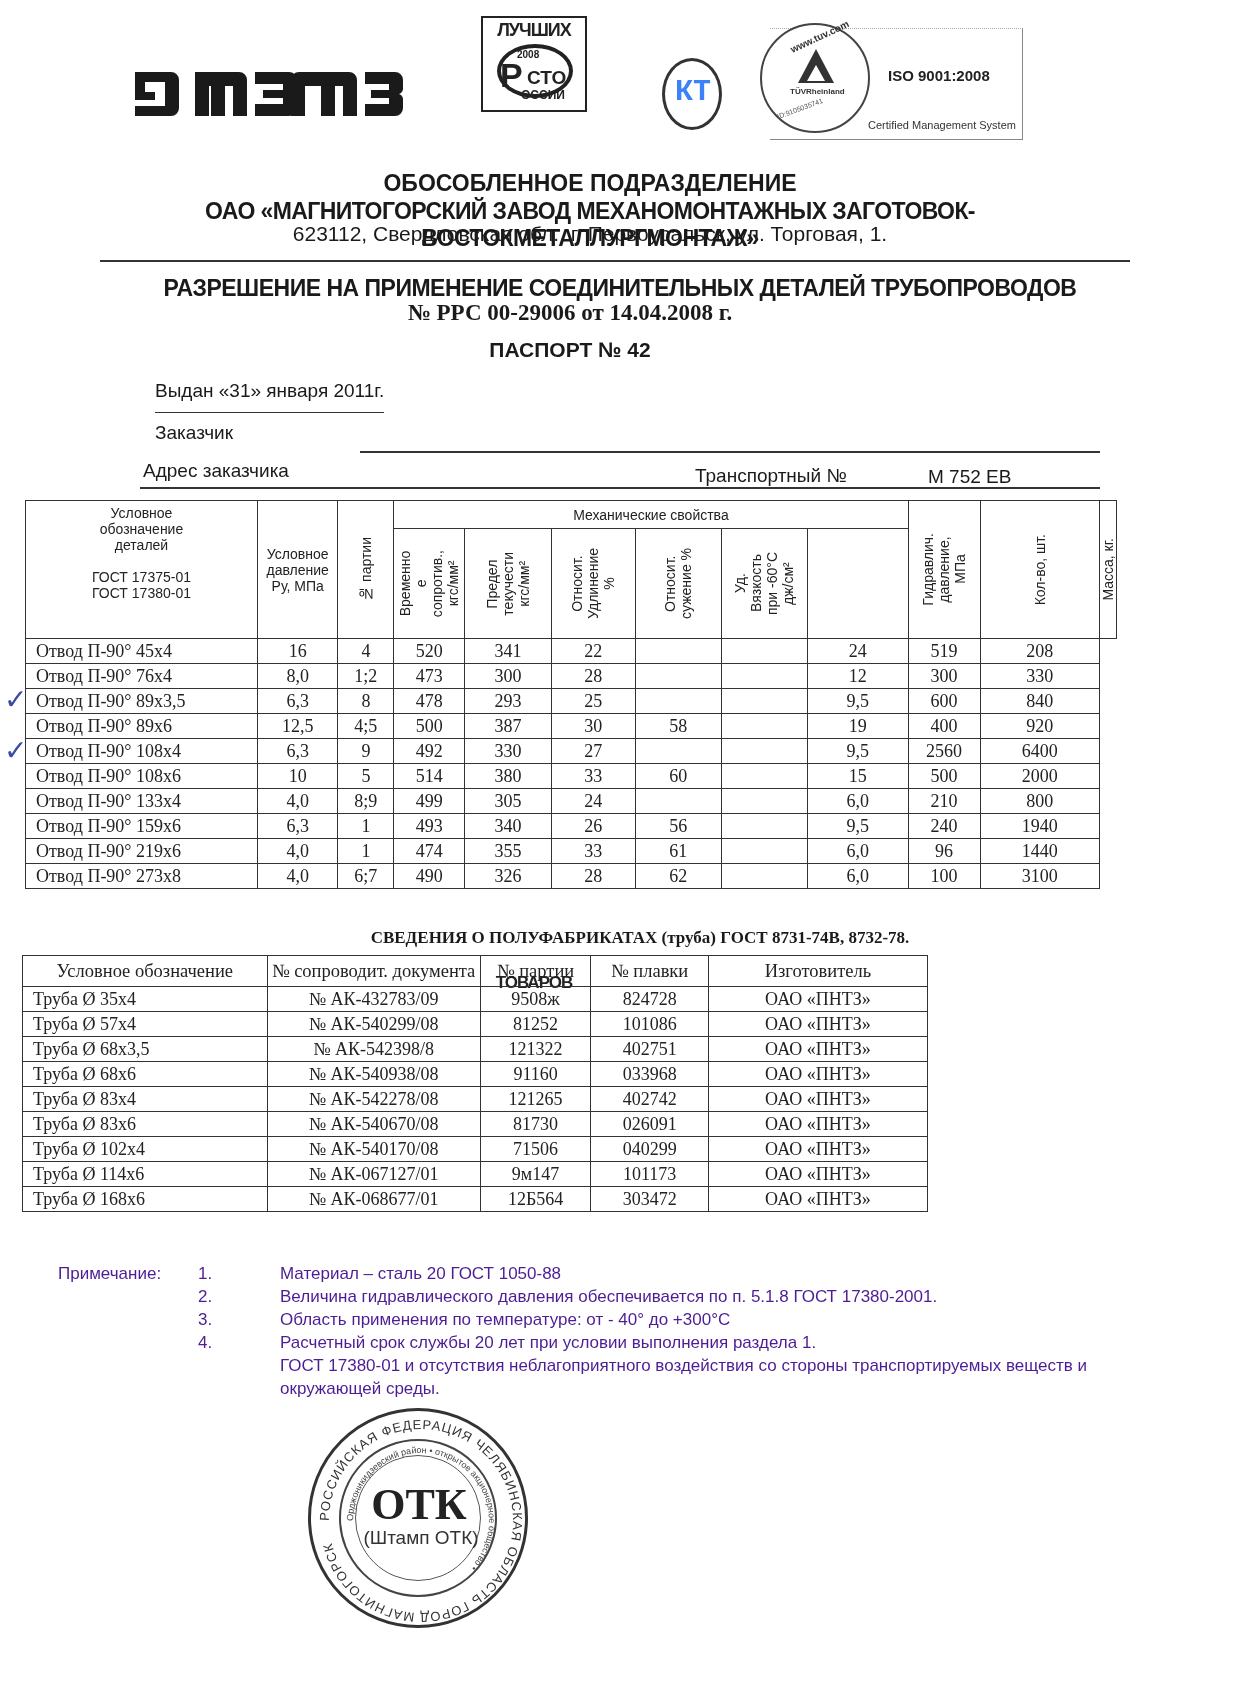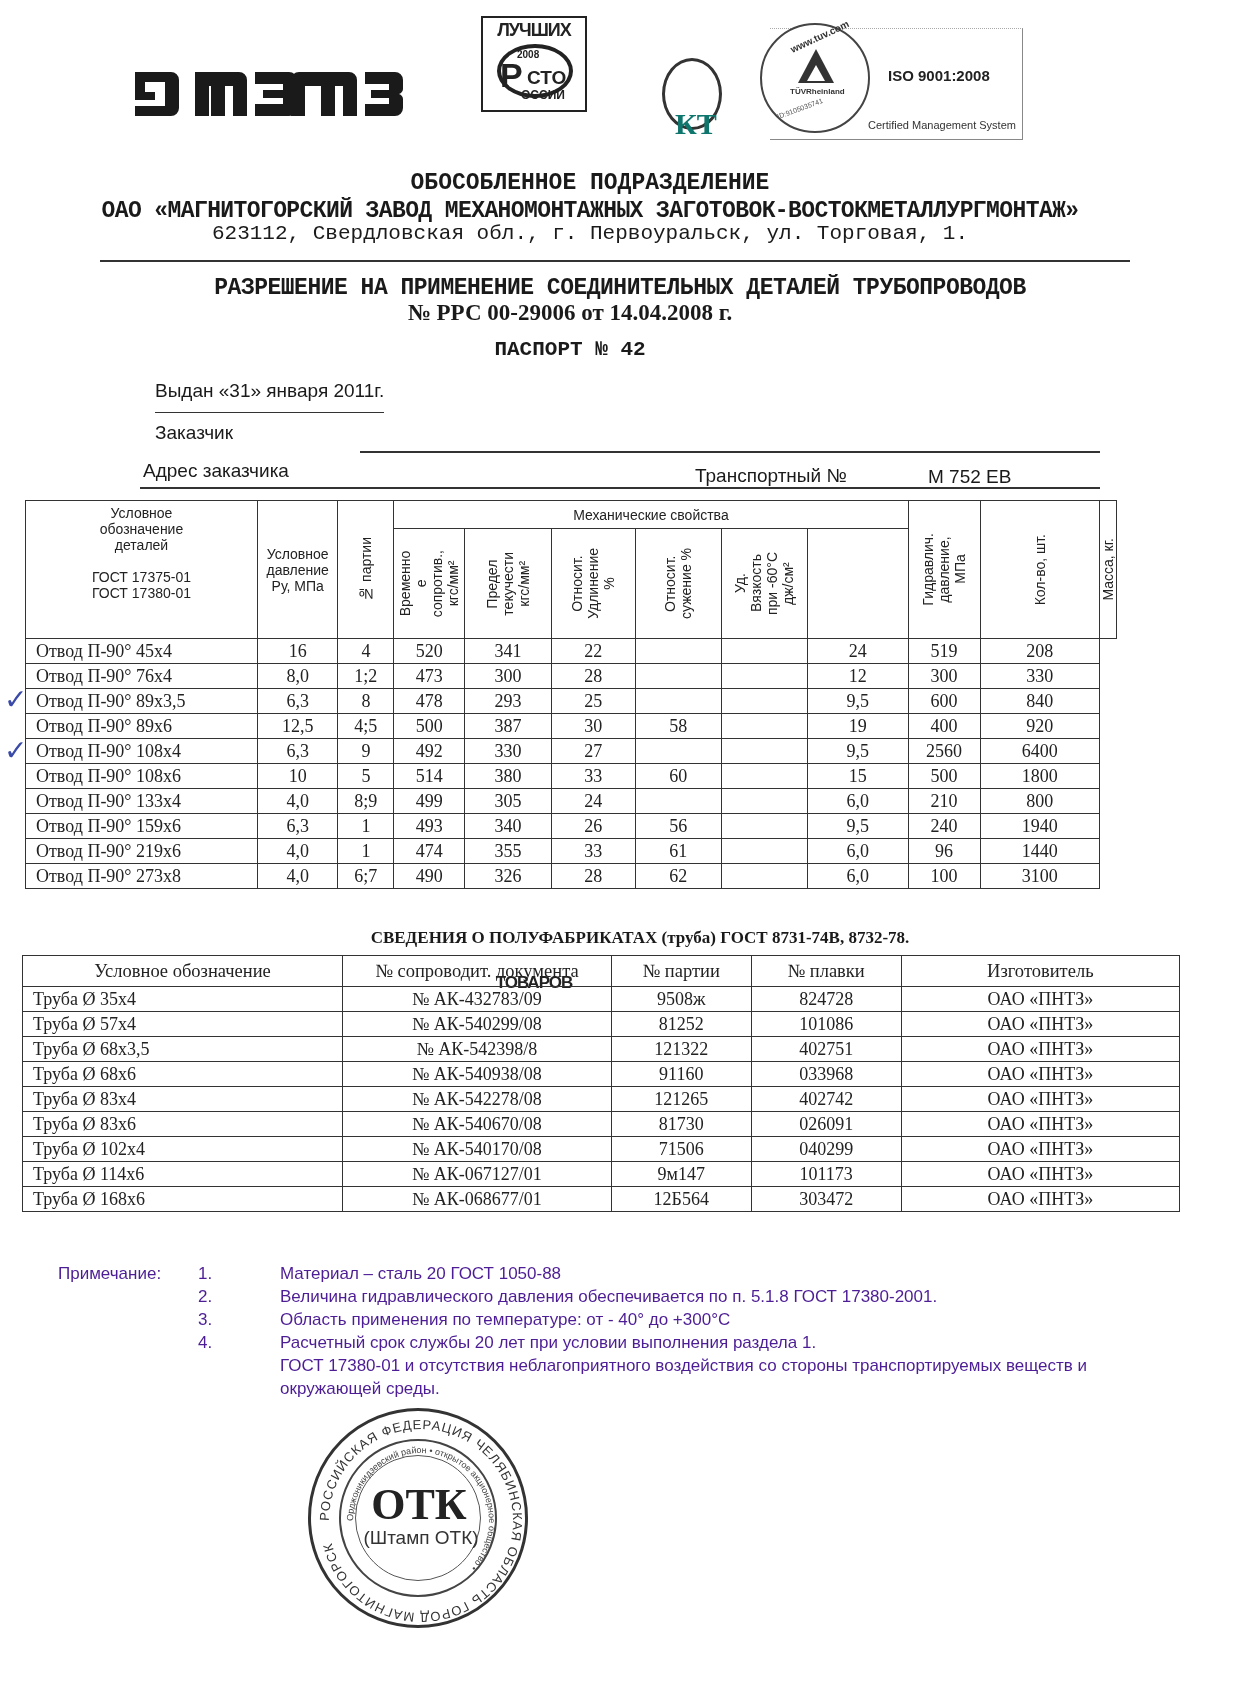--- a/index.html
+++ b/index.html
@@ -13,33 +13,33 @@
   .logo-best { left:481px; top:16px; width:106px; height:96px; border:2px solid #222; box-sizing:border-box; }
   .logo-best .t1, .logo-best .t2 { position:absolute; left:0; width:100%; text-align:center; font-family:"Liberation Sans Narrow","Liberation Sans",sans-serif; font-weight:bold; color:#222; }
   .logo-best .t1 { top:2px; font-size:18px; letter-spacing:-1px; }
   .logo-best .t2 { bottom:2px; font-size:17px; letter-spacing:-1px; }
   .logo-best .circ { position:absolute; left:14px; top:26px; width:76px; height:54px; border-radius:50%; border:4px solid #222; box-sizing:border-box; }
   .logo-best .yr { position:absolute; left:34px; top:31px; font-size:10px; font-weight:bold; color:#222; }
   .logo-best .big { position:absolute; left:17px; top:38px; font-size:34px; font-weight:bold; color:#222; }
   .logo-best .sto { position:absolute; left:44px; top:49px; font-size:19px; font-weight:bold; color:#222; }
   .logo-best .oss { position:absolute; left:38px; top:70px; font-size:12px; font-weight:bold; color:#222; }
   .logo-kt { left:662px; top:58px; width:60px; height:72px; border-radius:50%; border:3px solid #333; box-sizing:border-box; }
-  .logo-kt span { position:absolute; left:10px; top:14px; font-size:30px; font-weight:bold; color:#0f766e; font-family:Liberation Serif, serif;margin-top:32px; }
+  .logo-kt span { position:absolute; left:10px; top:14px; font-size:30px; font-weight:bold; color:#3b82f6; font-family:Liberation Mono, monospace; }
   .logo-tuv { left:770px; top:28px; width:252px; height:110px; border:1px solid #888; border-left:none; border-top:1px dotted #aaa; }
   .tuv-circ { position:absolute; left:-10px; top:-6px; width:110px; height:110px; border-radius:50%; border:2px solid #444; box-sizing:border-box; background:#fff; }
   .tuv-circ .tri { position:absolute; left:36px; top:24px; width:0; height:0; border-left:18px solid transparent; border-right:18px solid transparent; border-bottom:34px solid #333; }
   .tuv-circ .tri2 { position:absolute; left:45px; top:40px; width:0; height:0; border-left:9px solid transparent; border-right:9px solid transparent; border-bottom:16px solid #fff; }
   .tuv-circ .www { position:absolute; left:26px; top:6px; font-size:10px; font-weight:bold; transform:rotate(-25deg); color:#333; }
   .tuv-circ .rh { position:absolute; left:28px; top:62px; font-size:8px; font-weight:bold; color:#333; }
   .tuv-circ .id { position:absolute; left:14px; top:80px; font-size:7px; color:#555; transform:rotate(-20deg); }
   .iso { position:absolute; left:118px; top:38px; font-size:15px; font-weight:bold; color:#222; }
   .cms { position:absolute; left:98px; top:90px; font-size:11px; color:#333; }
 
   
-  .hdr { left:0; width:1240px; text-align:center; font-family:Liberation Mono, monospace; color:#1a1a1a; }
+  .hdr { left:0; width:1240px; text-align:center; font-family:Liberation Sans, sans-serif; color:#1a1a1a; }
   .h1 { top:170px; font-size:23px; font-weight:bold; left:0px; width:1180px; }
   .h2 { top:198px; font-size:23px; font-weight:bold; left:50px; width:1080px; letter-spacing:-0.6px; }
   .h3 { top:222px; font-size:21px; left:0; width:1180px; }
   .rule1 { left:100px; top:260px; width:1030px; height:0; border-top:2px solid #333; }
   .h4 { top:275px; font-size:23px; font-weight:bold; left:80px; width:1080px; letter-spacing:-0.5px; }
   .h5 { top:300px; font-size:23px; font-weight:bold; font-family:"Liberation Serif",serif; left:30px; width:1080px; }
   .h6 { top:338px; font-size:21px; font-weight:bold; left:30px; width:1080px; }
 
   .issued { left:155px; top:380px; font-size:19px; border-bottom:1.5px solid #333; padding-bottom:10px; font-family:"Liberation Sans Narrow","Liberation Sans",sans-serif; }
   .cust { left:155px; top:422px; font-size:19px; font-family:"Liberation Sans Narrow","Liberation Sans",sans-serif; }
@@ -54,21 +54,21 @@
   .t1 { position:absolute; left:25px; top:500px; width:1092px; }
   .t1 td, .t1 th { border:1.5px solid #333; padding:0; font-weight:normal; }
   .t1 th { font-family:"Liberation Sans", sans-serif; font-size:14px; line-height:16px; color:#222; }
   .t1 td { font-family:"Liberation Serif", serif; font-size:18px; height:24px; text-align:center; color:#222; }
   .t1 td.name { text-align:left; padding-left:10px; }
   .vert { writing-mode:vertical-rl; transform:rotate(180deg); margin:auto; text-align:center; white-space:pre-line; }
   .t1 .subh { height:110px; }
   .t1 .toph { height:28px; }
 
   .t2title { left:0; width:1240px; text-align:center; top:928px; font-family:"Liberation Serif",serif; font-weight:bold; font-size:17px; padding-left:40px; box-sizing:border-box;}
-  .t2 { position:absolute; left:22px; top:955px; width:1158px; }
+  .t2 { position:absolute; left:22px; top:955px; width:906px; }
   .t2 td, .t2 th { border:1.5px solid #333; font-family:"Liberation Serif",serif; font-size:18px; height:24px; padding:0; font-weight:normal; color:#222; text-align:center; }
   .t2 th { height:30px; font-size:18.5px; }
   .t2 td.name { text-align:left; padding-left:10px; }
 
   .notes { left:58px; top:1262px; font-family:"Liberation Sans Narrow","Liberation Sans",sans-serif; font-size:17px; line-height:23px; color:#4c1d95; }
   .notes .lbl { position:absolute; left:0; top:0; width:200px; }
   .note-row { position:absolute; left:0; white-space:nowrap; }
   .note-num { position:absolute; left:140px; }
   .note-txt { position:absolute; left:222px; }
 
@@ -277,21 +277,21 @@
         <td class="name">Отвод П-90°  108х6</td>
         <td>10</td>
         <td>5</td>
         <td>514</td>
         <td>380</td>
         <td>33</td>
         <td>60</td>
         <td></td>
         <td>15</td>
         <td>500</td>
-        <td>1800</td>
+        <td>2000</td>
       </tr>
       <tr>
         <td class="name">Отвод П-90°  133х4</td>
         <td>4,0</td>
         <td>8;9</td>
         <td>499</td>
         <td>305</td>
         <td>24</td>
         <td></td>
         <td></td>

